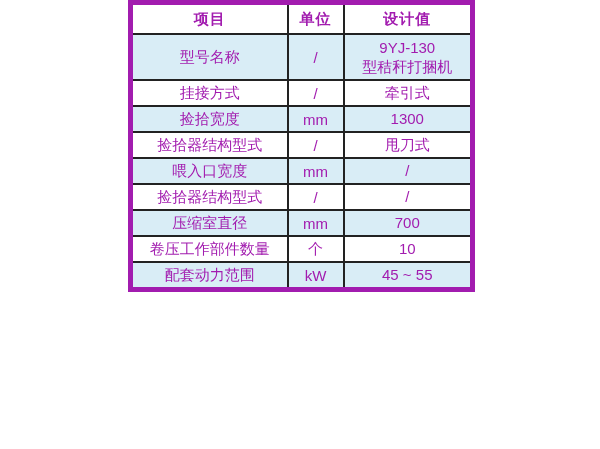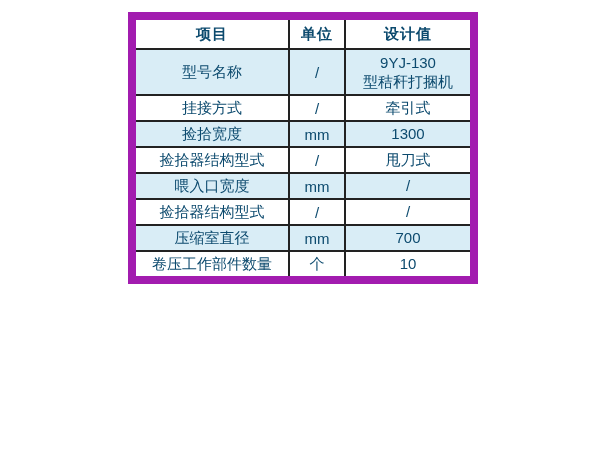--- a/index.html
+++ b/index.html
@@ -11,26 +11,26 @@
   .canvas {
     position: relative;
     width: 600px;
     height: 449px;
     background: #ffffff;
     overflow: hidden;
   }
   table.spec {
     position: absolute;
     left: 128px;
-    top: 12px;
+    top: 0;
     width: 342px;
     border-collapse: collapse;
     table-layout: fixed;
-    color: #0c4a6e;
-    border: 8px solid #a21caf;
+    color: #a21caf;
+    border: 5px solid #a21caf;
   }
   table.spec th,
   table.spec td {
     border: 2px solid #222222;
     text-align: center;
     vertical-align: middle;
     padding: 0 2px;
     overflow: hidden;
   }
   table.spec th {
@@ -111,15 +111,20 @@
         <tr>
           <td class="item-cell">压缩室直径</td>
           <td class="unit-cell">mm</td>
           <td class="value-cell">700</td>
         </tr>
         <tr>
           <td class="item-cell">卷压工作部件数量</td>
           <td class="unit-cell">个</td>
           <td class="value-cell">10</td>
         </tr>
+        <tr>
+          <td class="item-cell">配套动力范围</td>
+          <td class="unit-cell">kW</td>
+          <td class="value-cell">45 ~ 55</td>
+        </tr>
       </tbody>
   </table>
 </div>
 
 </body></html>

